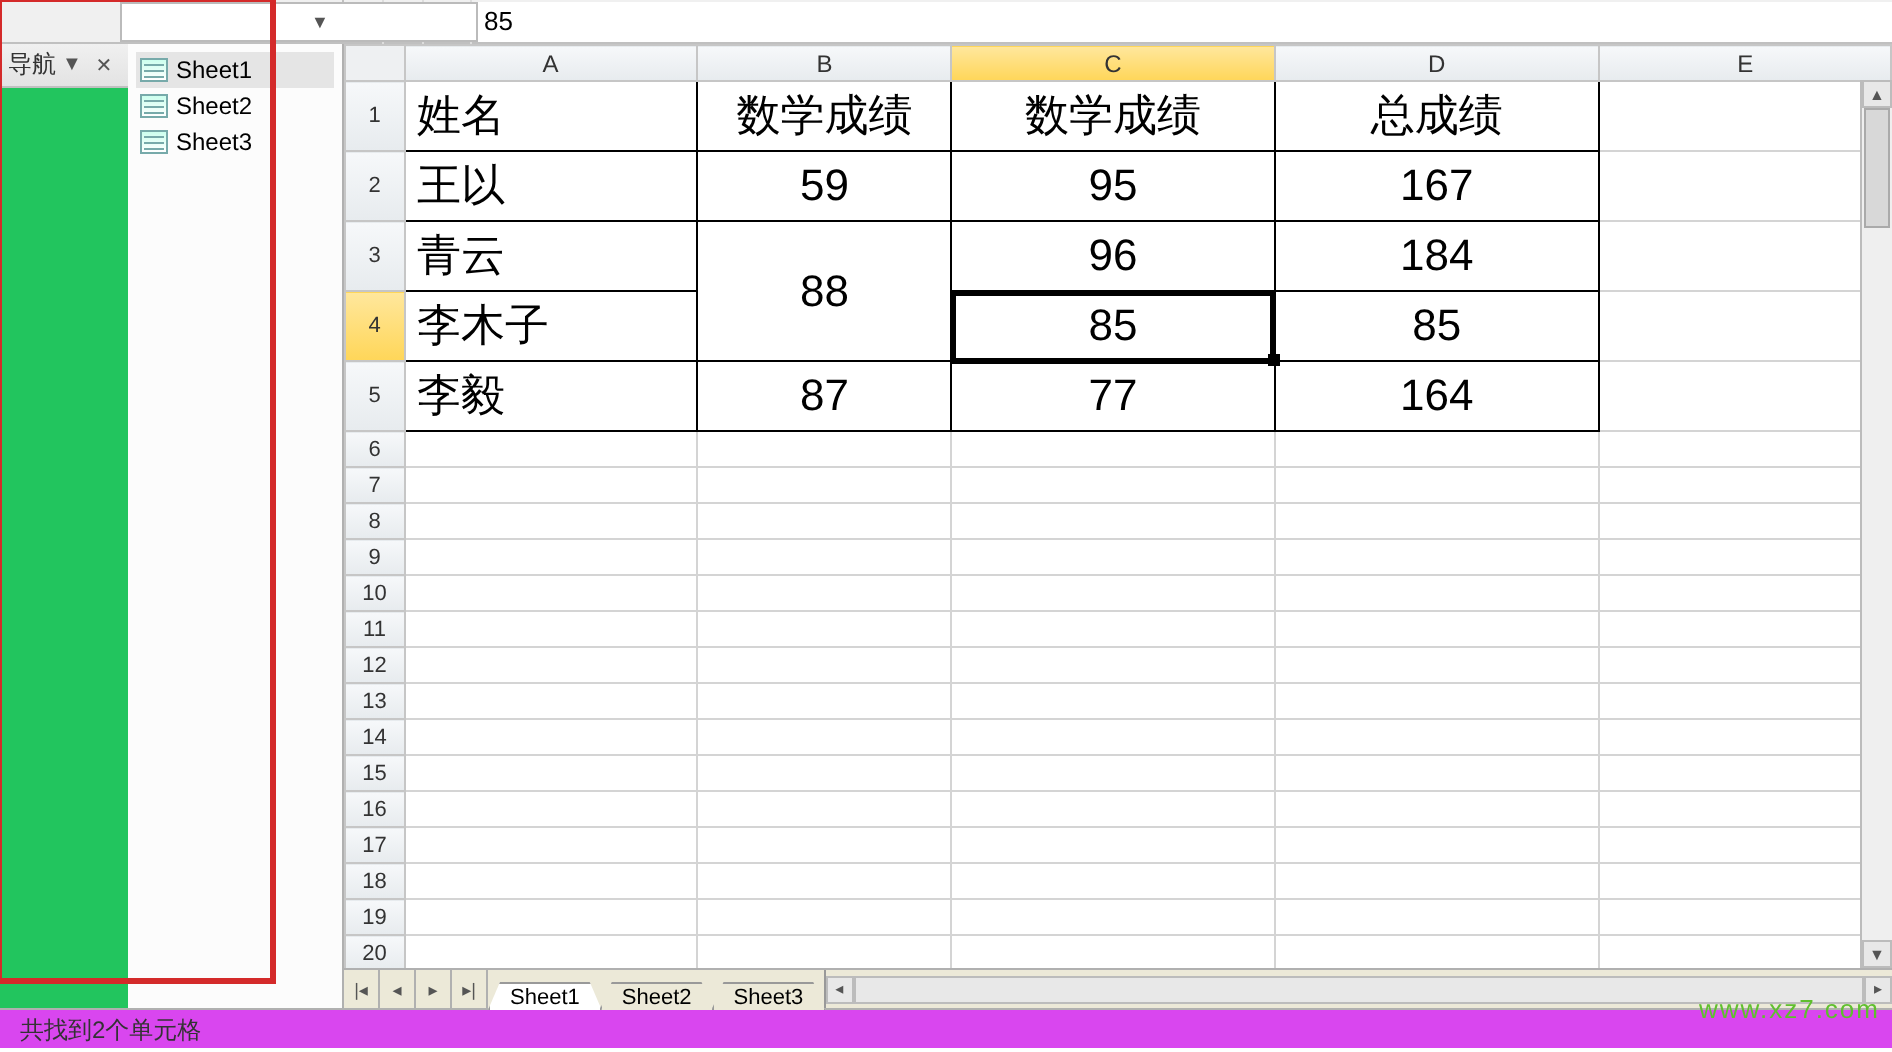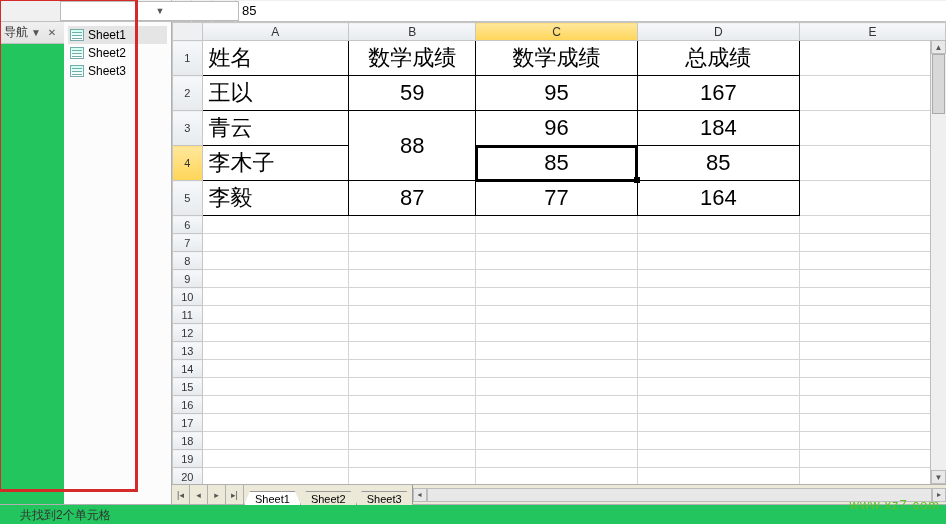--- a/index.html
+++ b/index.html
@@ -68,21 +68,21 @@
 .hscroll .arrow.r { right:0; }
 
 
 .vscroll { position:absolute; right:0; top:18px; bottom:20px; width:16px; background:#ece9d8; border-left:1px solid #bcbcbc; }
 .vscroll .arrow { height:14px; background:#e8e8e8; border:1px solid #bcbcbc; font-size:8px; display:flex;align-items:center;justify-content:center;color:#555; }
 .vscroll .track { position:absolute; top:14px; bottom:14px; left:0; right:0; background:#efefef; }
 .vscroll .thumb { position:absolute; top:0; left:1px; right:1px; height:60px; background:#d8d8d8; border:1px solid #aaa; }
 .vscroll .arrow.b { position:absolute; bottom:0; left:0; right:0; }
 
 
-.status { height: 20px; border-top:1px solid #b0b0b0; background:#22c55e; font-size:12px; padding:2px 20px; color:#333; }
+.status { height: 20px; border-top:1px solid #b0b0b0; background:#d946ef; font-size:12px; padding:2px 10px; color:#333; }
 
 
 .watermark { position:absolute; right:6px; bottom:14px; text-align:right; font-size:14px; pointer-events:none; }
 .watermark .l1 { color:#2a7bd1; display:flex; align-items:center; justify-content:flex-end; gap:4px; font-weight:bold; }
 .watermark .l2 { color:#5fbf2e; font-size:13px; letter-spacing:1px; }
 .wm-logo { width:22px; height:22px; border:3px solid #2a7bd1; border-left-color:#5fbf2e; border-radius:50%; transform:rotate(-20deg); }
 </style>
 </head>
 <body>
 

